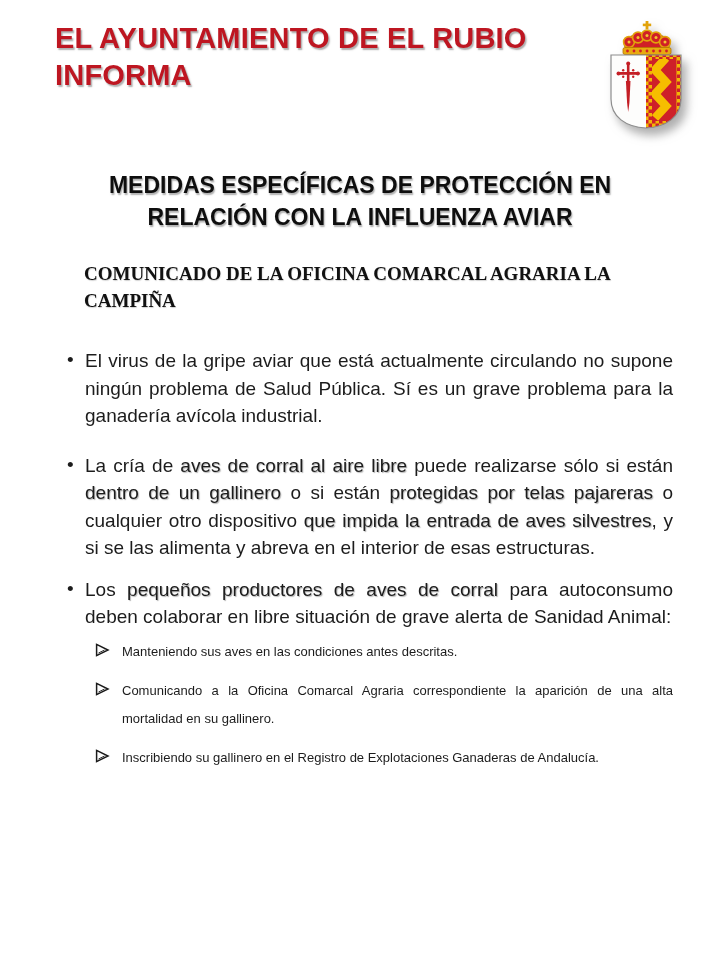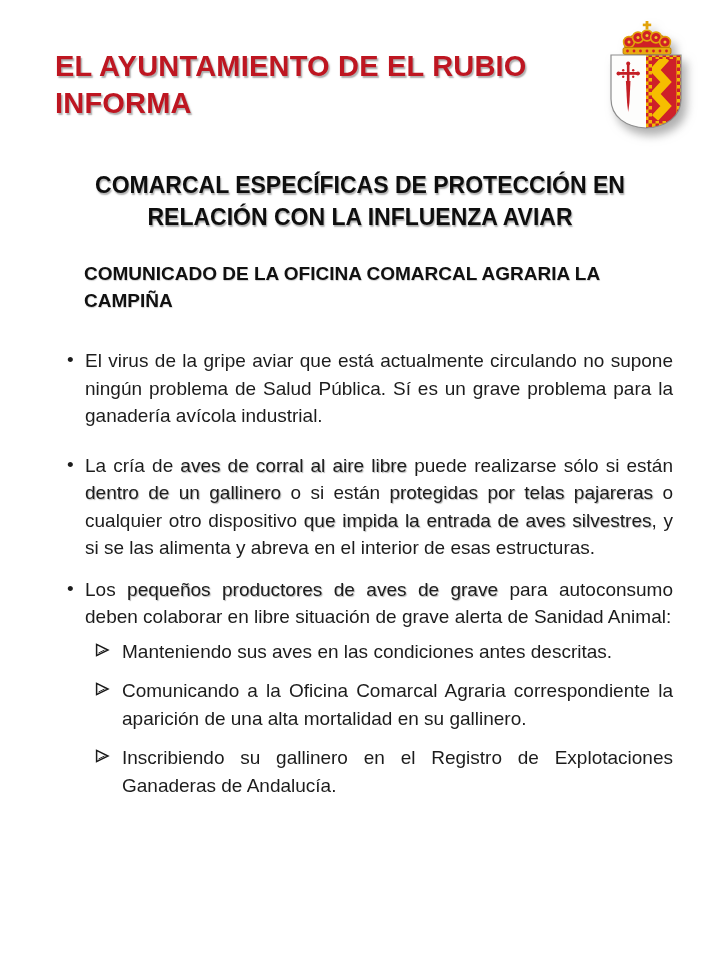--- a/index.html
+++ b/index.html
@@ -6,21 +6,21 @@
   html,body { margin:0; padding:0; }
   body {
     width:720px; height:960px; background:#ffffff;
     font-family:"Liberation Sans", sans-serif;
     color:#1b1b1b;
     overflow:hidden;
   }
   .page { position:relative; width:720px; height:960px; background:#fff; }
 
   
-  .header { position:relative; padding:48px 120px 0 55px; height:130px; }
+  .header { position:relative; padding:20px 120px 0 55px; height:130px; }
   .title {
     margin:0; max-width:560px;
     font-size:29px; line-height:37px; font-weight:700;
     color:#be1621; letter-spacing:0.2px;
     text-shadow:1.5px 2px 1.5px rgba(140,140,140,.7);
   }
   .logo {
     position:absolute; top:14px; right:24px; width:100px; height:120px;
     filter:drop-shadow(5px 7px 5px rgba(110,110,110,.55));
   }
@@ -29,36 +29,37 @@
   
   .heading {
     margin:40px 60px 0 60px; text-align:center;
     font-size:23px; line-height:31.5px; font-weight:700; color:#0e0e0e;
     text-shadow:1px 1.5px 1.5px rgba(120,120,120,.6);
   }
   .subheading {
     margin:27px 100px 0 84px; max-width:560px;
     font-size:19px; line-height:27px; font-weight:700; color:#111;
     text-shadow:.5px 1px 1px rgba(150,150,150,.45);
+    font-family:Liberation Serif, serif;
   }
 
   
   .bullets { margin-top:33px; }
   .bullet {
     position:relative; margin:0 47px 22px 85px;
     text-align:justify; font-size:19px; line-height:27.5px; color:#1c1c1c;
   }
   .bullets .bullet:nth-of-type(2){ margin-bottom:14px; }
   .bullets .bullet:nth-of-type(3){ margin-bottom:7px; }
   .bullet .marker { position:absolute; left:-18px; top:-1px; }
 
   .subbullets { }
   .subbullet {
     position:relative; margin:0 47px 12px 122px;
-    text-align:justify; font-size:19px; line-height:27.5px; color:#1c1c1c;
+    text-align:justify; font-size:13px; line-height:27.5px; color:#1c1c1c;
   }
   .subbullet .arrow { position:absolute; left:-27px; top:5px; width:15px; height:14px; }
   .subbullet .arrow svg { display:block; width:15px; height:14px; }
 
   .b { font-weight:400; text-shadow:1px 1px 1px rgba(120,120,120,.55); }
   .u { text-decoration-thickness:1.5px; text-underline-offset:3px; }
 </style>
 </head>
 <body>
 
@@ -128,36 +129,36 @@
             <circle cx="37.2" cy="55.2" r="1.2"></circle>
             <circle cx="27.2" cy="61.8" r="1.2"></circle>
             <circle cx="37.2" cy="61.8" r="1.2"></circle>
           </g>
         </g>
         <path d="M15,40 H85 V84 C85,102 70,112 50,113 C30,112 15,102 15,84 Z" fill="none" stroke="#8d8d8d" stroke-width="1.2"></path>
       </svg>
     </div>
   </header>
 
-  <h2 class="heading">COMARCAL ESPECÍFICAS DE PROTECCIÓN EN RELACIÓN CON LA INFLUENZA AVIAR</h2>
+  <h2 class="heading">MEDIDAS ESPECÍFICAS DE PROTECCIÓN EN RELACIÓN CON LA INFLUENZA AVIAR</h2>
 
   <h3 class="subheading">COMUNICADO DE LA OFICINA COMARCAL AGRARIA LA CAMPIÑA</h3>
 
   <div class="bullets">
 
       <div class="bullet">
         <span class="marker">•</span><span class="text"><span>El virus de la gripe aviar que está actualmente circulando no supone ningún problema de Salud Pública. Sí es un grave problema para la ganadería avícola industrial.</span></span>
       </div>
 
       <div class="bullet">
         <span class="marker">•</span><span class="text"><span>La cría de </span><span class="b">aves de corral al aire libre</span><span> puede realizarse sólo si están </span><span class="b">dentro de un gallinero</span><span> o si están </span><span class="b">protegidas por telas pajareras</span><span> o cualquier otro dispositivo </span><span class="b">que impida la entrada de aves silvestres</span><span>, y si se las </span><span class="u">alimenta</span><span> y </span><span class="u">abreva en el interior</span><span> de esas estructuras.</span></span>
       </div>
 
       <div class="bullet">
-        <span class="marker">•</span><span class="text"><span>Los </span><span class="b">pequeños productores de aves de grave</span><span> para autoconsumo deben colaborar en libre situación de grave alerta de Sanidad Animal:</span></span>
+        <span class="marker">•</span><span class="text"><span>Los </span><span class="b">pequeños productores de aves de corral</span><span> para autoconsumo deben colaborar en libre situación de grave alerta de Sanidad Animal:</span></span>
       </div>
     </div>
 
   <div class="subbullets">
 
       <div class="subbullet">
         <span class="arrow">
           <svg viewBox="0 0 15 14" xmlns="http://www.w3.org/2000/svg">
             <path d="M1.6,1.4 L13,7 L1.6,12.6 Z" fill="#fdfdfd" stroke="#1b1b1b" stroke-width="1.5" stroke-linejoin="miter"></path>
             <path d="M3.5,10 L9.5,7" stroke="#1b1b1b" stroke-width="0.9" fill="none"></path>

